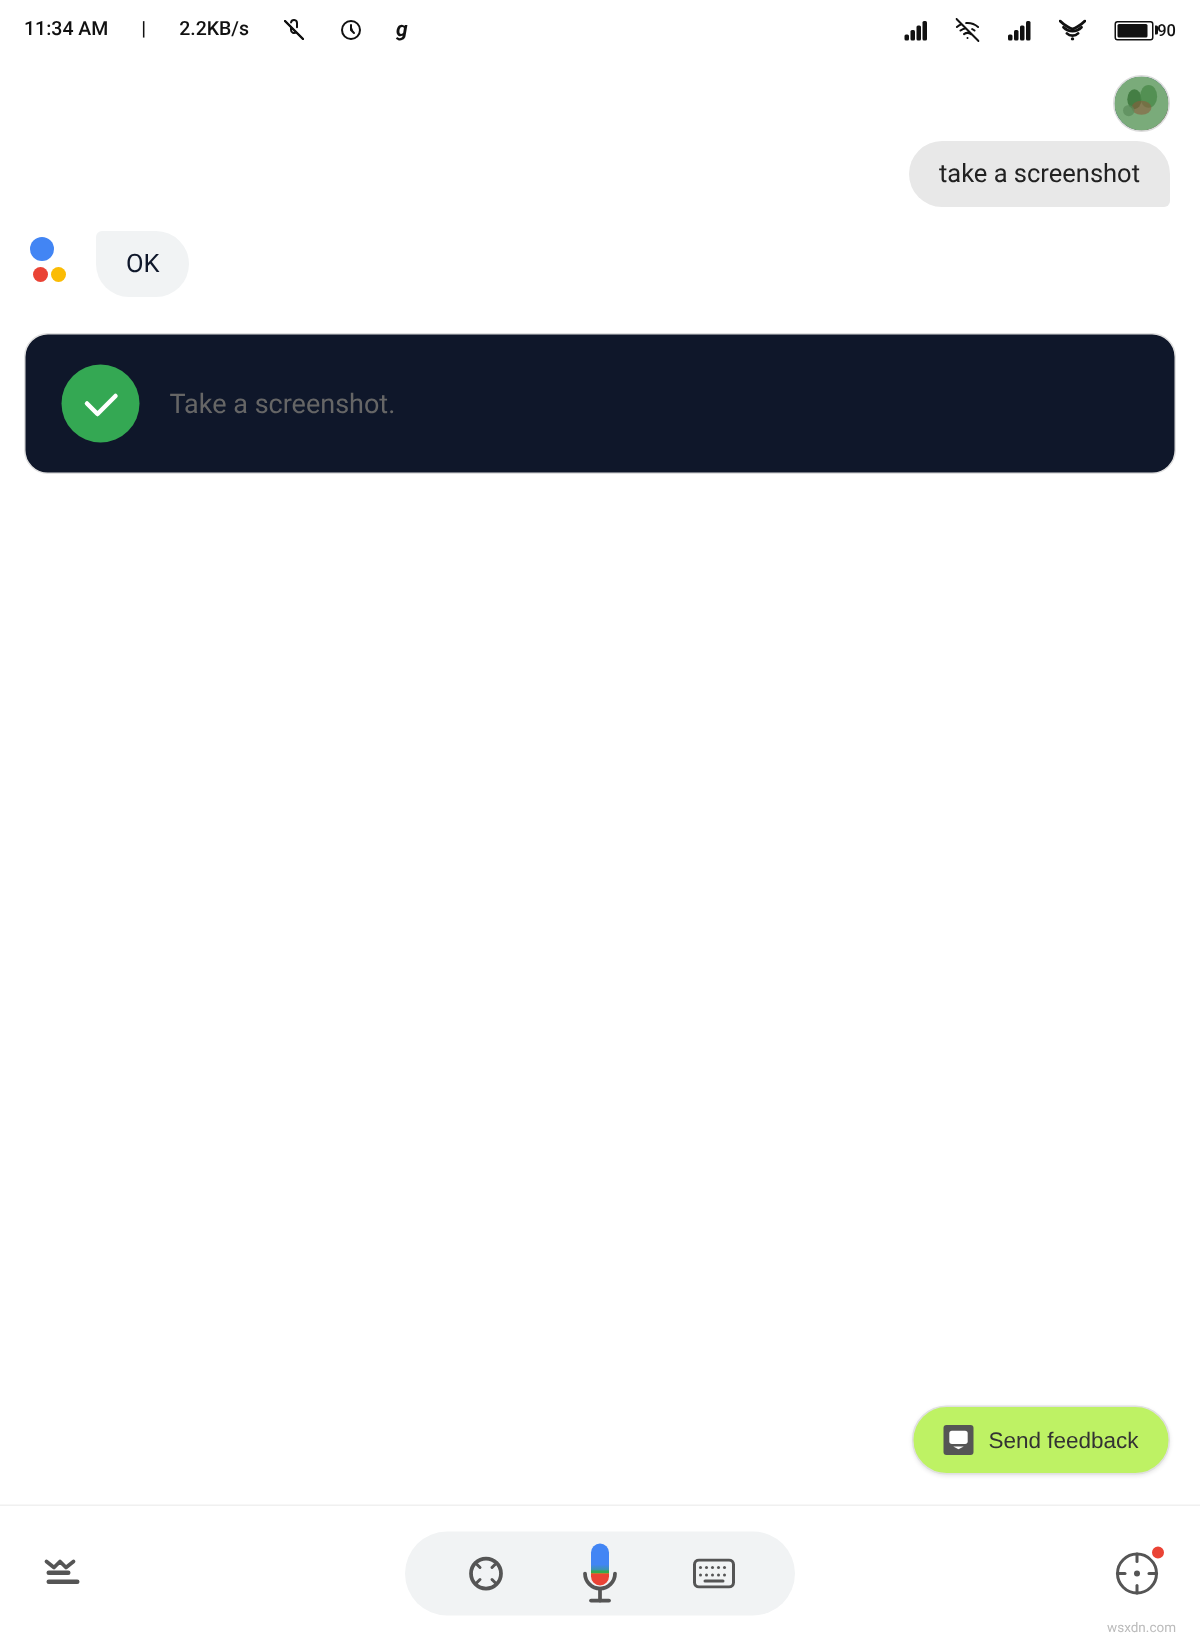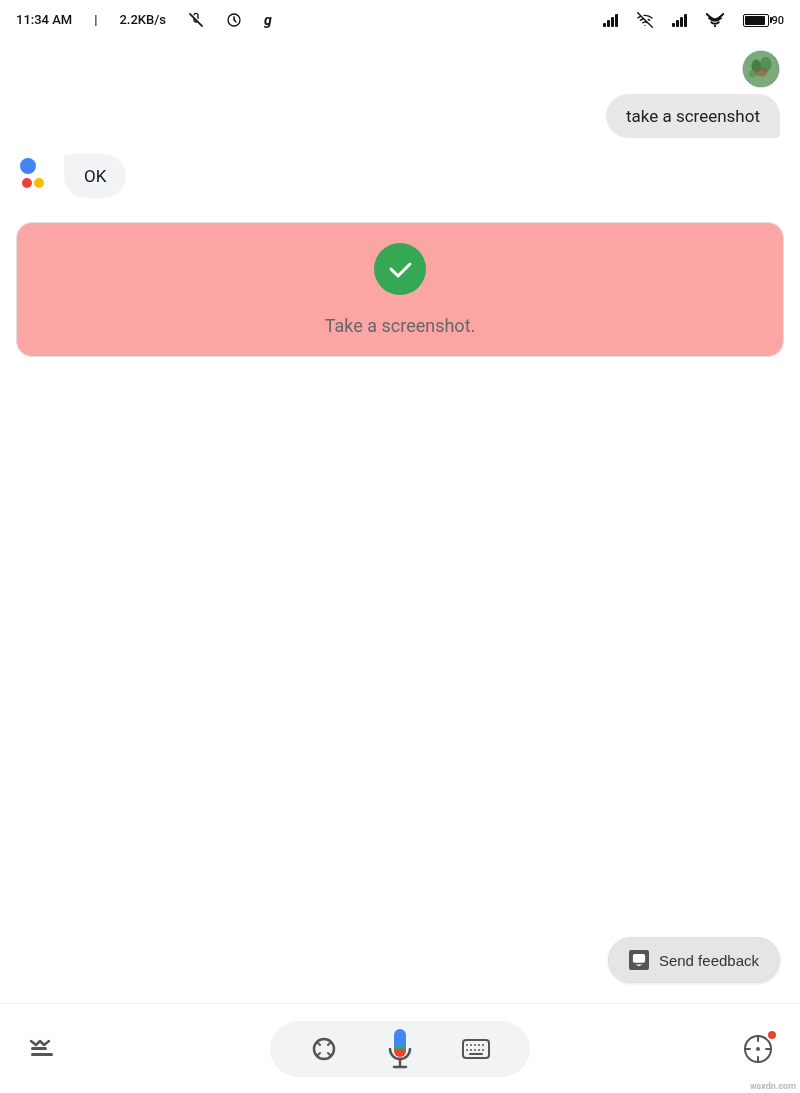--- a/index.html
+++ b/index.html
@@ -199,22 +199,21 @@
 
     
     .action-card {
       margin: 8px 0;
       border: 1px solid #e0e0e0;
       border-radius: 16px;
       padding: 20px 24px;
       display: flex;
       align-items: center;
       gap: 20px;
-      background: #fca5a5;
-      flex-direction: column;
+      background: #0f172a;
     }
 
     .action-checkmark {
       width: 52px;
       height: 52px;
       border-radius: 50%;
       background: #34A853;
       display: flex;
       align-items: center;
       justify-content: center;
@@ -229,21 +228,21 @@
     .action-text {
       font-size: 18px;
       color: #666;
     }
 
     
     .send-feedback-btn {
       position: absolute;
       bottom: 110px;
       right: 20px;
-      background: #e5e5e5;
+      background: #bef264;
       border: 1px solid #e0e0e0;
       border-radius: 24px;
       padding: 12px 20px;
       display: flex;
       align-items: center;
       gap: 10px;
       font-size: 15px;
       color: #333;
       cursor: pointer;
       box-shadow: 0 1px 3px rgba(0,0,0,0.1);
@@ -319,24 +318,23 @@
       width: 12px;
       height: 12px;
       background: #EA4335;
       border-radius: 50%;
       border: 2px solid white;
     }
 
     .watermark {
       position: absolute;
       bottom: 2px;
-      right: 4px;
+      right: 16px;
       font-size: 9px;
       color: #bbb;
-      font-weight: bold;
     }
   </style>
 </head>
 <body>
 
 <div class="status-bar">
   <div class="status-left">
     <span>11:34 AM</span>
     <span>|</span>
     <span>2.2KB/s</span>

